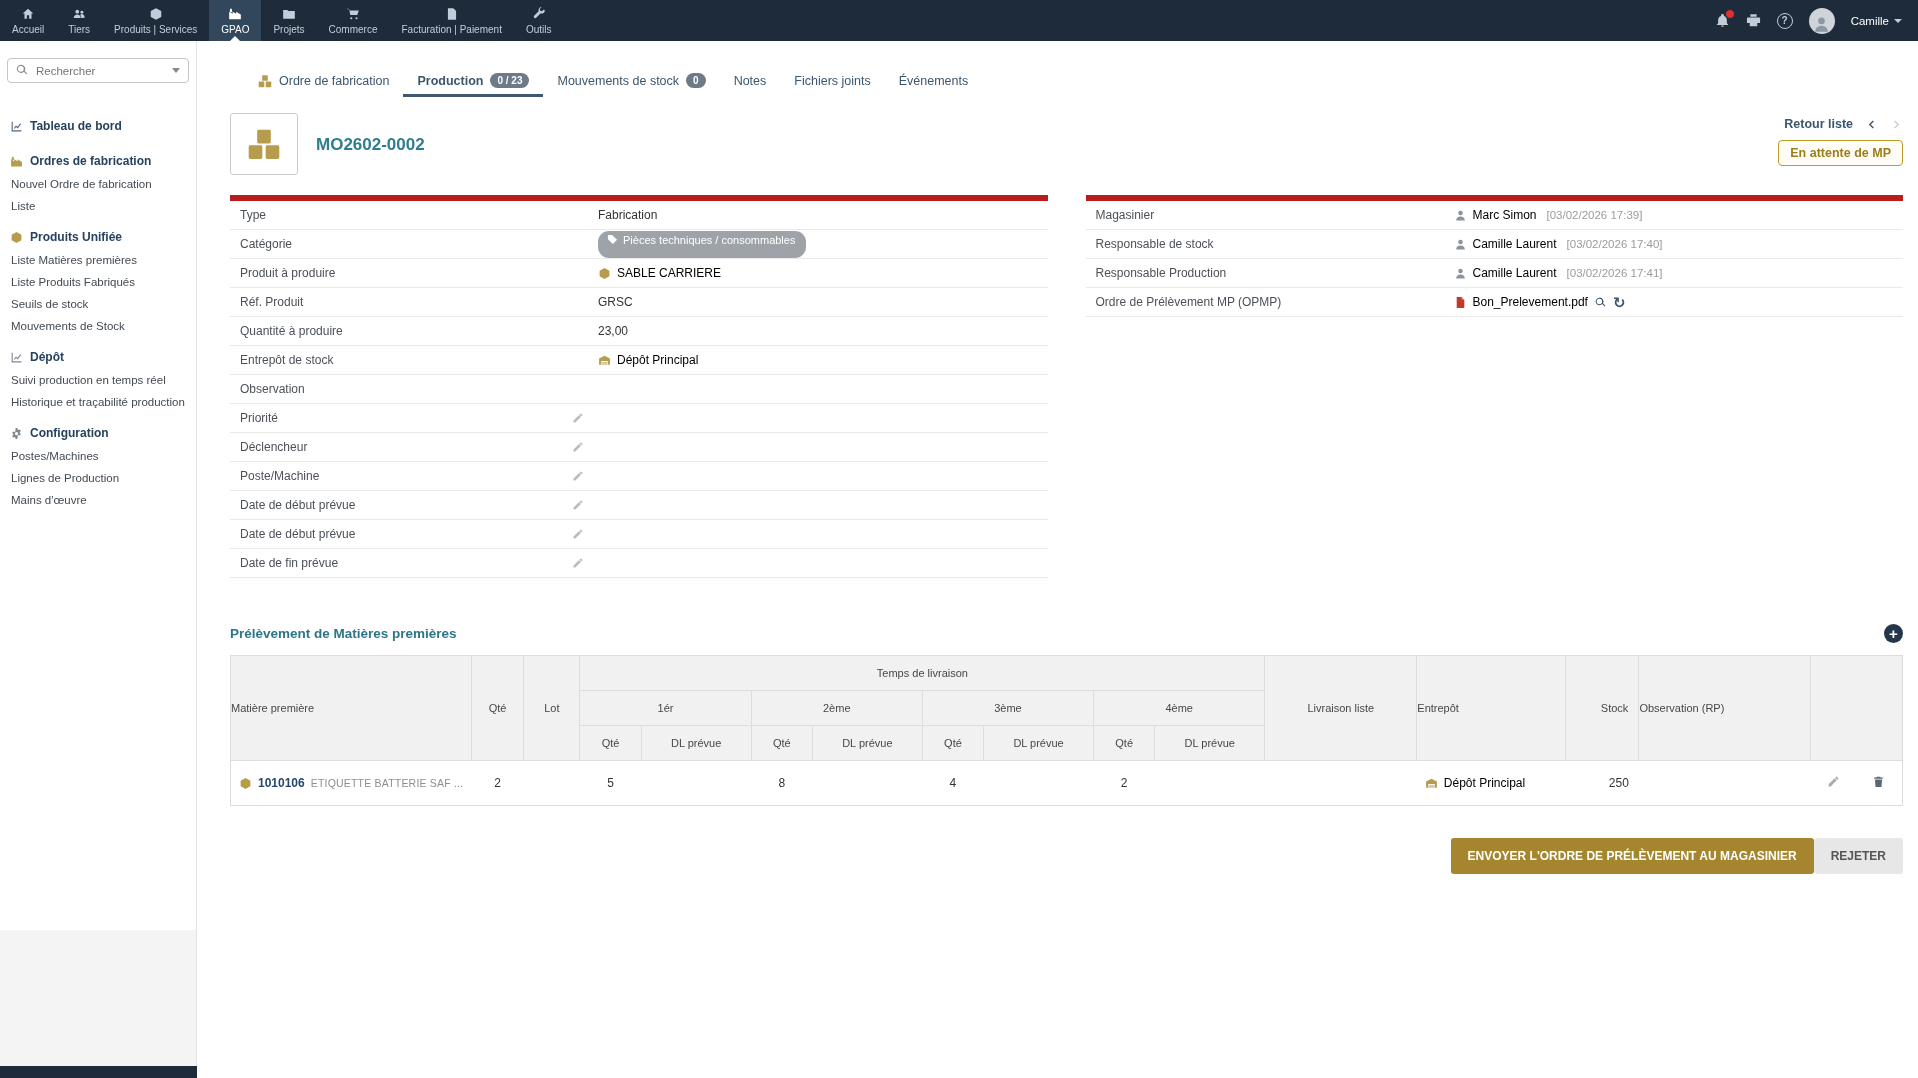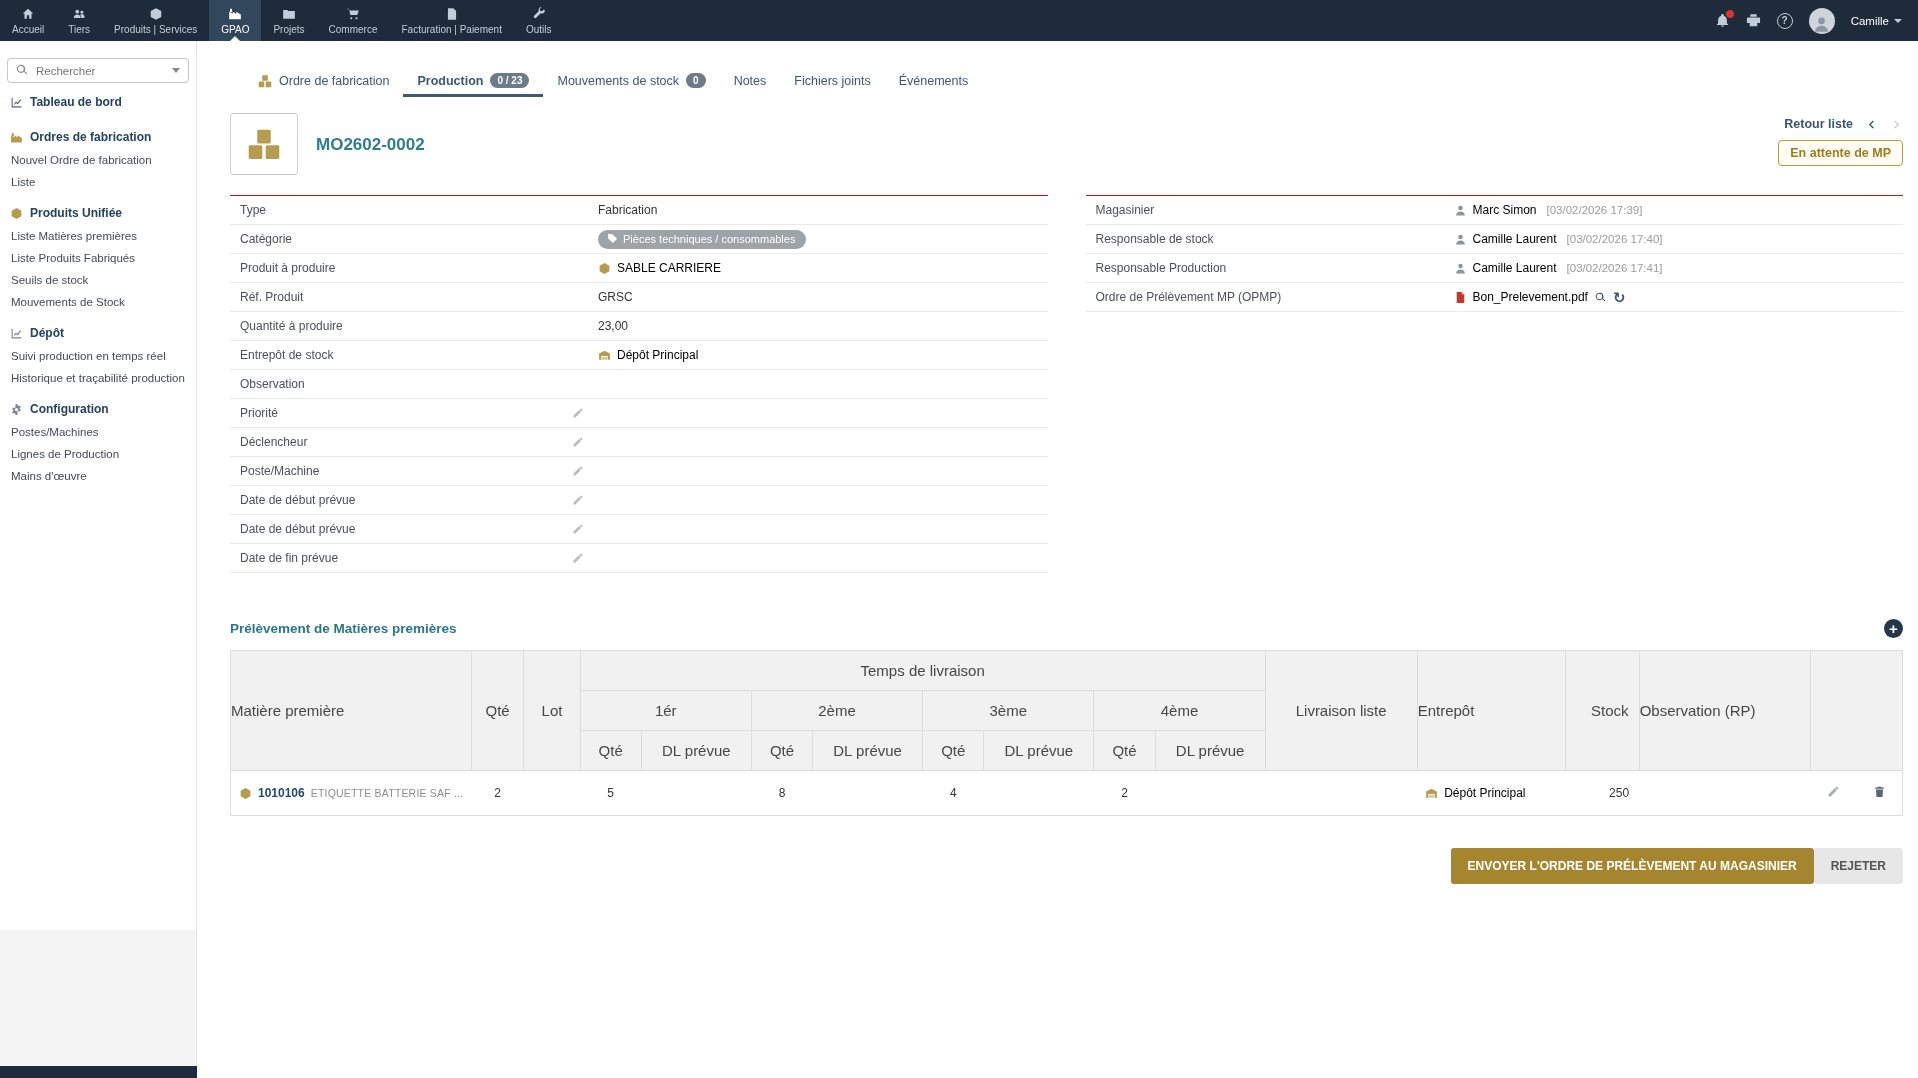--- a/index.html
+++ b/index.html
@@ -24,21 +24,21 @@
 .help-circle{width:16px;height:16px;border:1px solid #c3cdd9;border-radius:50%;font-size:10px;font-weight:bold;display:flex;align-items:center;justify-content:center;cursor:pointer;}
 .avatar{width:26px;height:26px;border-radius:50%;background:#cfd4da;overflow:hidden;display:flex;align-items:flex-end;justify-content:center;cursor:pointer;}
 .avatar svg{width:19px;height:19px;fill:#8d97a3;}
 .user-label{display:flex;align-items:center;gap:5px;color:#fff;font-size:11.5px;cursor:pointer;}
 .caret-down{width:0;height:0;border-left:4px solid transparent;border-right:4px solid transparent;border-top:4px solid #c3cdd9;}
 
 
 .sidebar{position:fixed;top:41px;left:0;width:197px;height:889px;background:#fff;border-right:1px solid #e3e3e3;z-index:40;}
 .sidebar-filler{position:fixed;top:930px;left:0;width:197px;bottom:12px;background:#f4f4f4;border-right:1px solid #e3e3e3;z-index:40;}
 .debug-strip{position:fixed;left:0;bottom:0;width:197px;height:12px;background:#1d2b3a;z-index:45;}
-.search-wrap{position:relative;margin:17px 7px 4px;}
+.search-wrap{position:relative;margin:17px 7px 28px;}
 .search-input{width:100%;height:25px;border:1px solid #c6c6c6;border-radius:4px;padding:0 24px 0 28px;font-size:11.5px;color:#555;font-family:inherit;outline:none;background:#fff;}
 .search-wrap .search-ico{position:absolute;left:8px;top:5px;width:14px;height:14px;fill:#8a8a8a;}
 .search-caret{position:absolute;right:9px;top:10px;width:0;height:0;border-left:4px solid transparent;border-right:4px solid transparent;border-top:5px solid #888;cursor:pointer;}
 .side-dash{display:flex;align-items:center;gap:7px;padding:8px 10px;color:#26425f;font-weight:bold;font-size:12px;cursor:pointer;}
 .s-ico{width:13px;height:13px;flex:none;}
 .s-ico.navy{fill:#52677d;}
 .s-ico.gold{fill:#b79c4e;}
 .s-ico.gray{fill:#7d8790;}
 .side-section{display:flex;align-items:center;gap:7px;padding:13px 10px 5px;color:#26425f;font-weight:bold;font-size:12px;cursor:pointer;}
 .side-item{display:block;padding:5px 10px 5px 11px;color:#434a52;font-size:11.5px;}
@@ -57,43 +57,43 @@
 .obj-ref{font-size:17px;color:#2e7d90;margin:22px 0 0 18px;font-weight:bold;}
 .head-right{margin-left:auto;display:flex;flex-direction:column;align-items:flex-end;gap:9px;padding-top:4px;}
 .back-row{display:flex;align-items:center;gap:12px;}
 .back-link{font-weight:bold;color:#3c566e;font-size:12.5px;}
 .nav-arrow{cursor:pointer;}
 .nav-arrow svg{width:13px;height:13px;fill:#3c566e;}
 .nav-arrow.disabled svg{fill:#c8cdd2;}
 .status-badge{border:1px solid #bf9b2a;color:#9c7d1e;background:#fffdf5;border-radius:4px;padding:5px 11px;font-weight:bold;font-size:12.5px;}
 
 .detail-cols{display:flex;gap:38px;margin-top:20px;}
-.dcol{flex:1;border-top:1px solid #b91c1c;}
+.dcol{flex:1;border-top:6px solid #b91c1c;}
 .drow{display:flex;align-items:center;height:29px;border-bottom:1px solid #e9e9e9;}
 .dlabel{width:368px;flex:none;color:#4c5158;display:flex;align-items:center;align-self:stretch;padding-left:10px;}
 .dlabel .pencil-btn{margin-left:auto;margin-right:14px;cursor:pointer;}
 .pencil-btn svg{width:12px;height:12px;fill:#b9bcc0;}
 .dvalue{display:flex;align-items:center;gap:6px;min-width:0;}
 .v-ico{width:13px;height:13px;flex:none;}
 .v-ico.gold{fill:#b79c4e;}
 .v-ico.gray{fill:#8b939c;}
 .link{color:#000000;}
 .timestamp{color:#9b9b9b;font-size:11.5px;margin-left:4px;}
-.cat-pill{display:inline-flex;align-items:center;gap:5px;background:#9da3a9;color:#fff;border-radius:11px;padding:3px 11px 4px 9px;font-size:11px;cursor:pointer;}
+.cat-pill{display:inline-flex;align-items:center;gap:5px;background:#9da3a9;color:#fff;border-radius:11px;padding:3px 11px 12px 9px;font-size:11px;cursor:pointer;}
 .cat-pill svg{width:11px;height:11px;fill:#fff;}
 .pdf-ico{width:13px;height:15px;fill:#c0392b;}
 .mini-ico{width:13px;height:13px;fill:#3c566e;cursor:pointer;}
 .refresh-glyph{color:#3c566e;font-size:15px;line-height:1;cursor:pointer;font-weight:bold;}
 
 .mat-head{display:flex;align-items:center;margin-top:46px;}
 .mat-title{color:#2b7687;font-weight:bold;font-size:13.5px;}
 .add-btn{margin-left:auto;width:19px;height:19px;border-radius:50%;background:#24364a;color:#fff;display:flex;align-items:center;justify-content:center;font-size:15px;font-weight:bold;cursor:pointer;line-height:1;}
 
 table.mp{width:100%;border-collapse:collapse;margin-top:12px;border:1px solid #ddd;}
-.mp th{background:#f1f1f1;border:1px solid #ddd;font-weight:normal;color:#474747;font-size:15px;padding:11px 8px;text-align:center;}
+.mp th{background:#f1f1f1;border:1px solid #ddd;font-weight:normal;color:#474747;font-size:11px;padding:11px 8px;text-align:center;}
 .mp th.al{text-align:left;padding-left:0;}
 .mp th.r{text-align:right;padding-right:10px;}
 .mp td{border-top:1px solid #ddd;border-bottom:1px solid #ddd;padding:14px 8px;font-size:12px;vertical-align:middle;}
 .mp td.c{text-align:center;}
 .mp td.r{text-align:right;padding-right:10px;}
 .mat-cell{display:flex;align-items:center;gap:6px;white-space:nowrap;overflow:hidden;}
 .ref-link{color:#26486e;font-weight:bold;}
 .mat-name{color:#8e8e8e;font-size:10.5px;letter-spacing:.2px;}
 .cell-flex{display:flex;align-items:center;gap:6px;white-space:nowrap;}
 .icon-btn{cursor:pointer;display:inline-block;}

